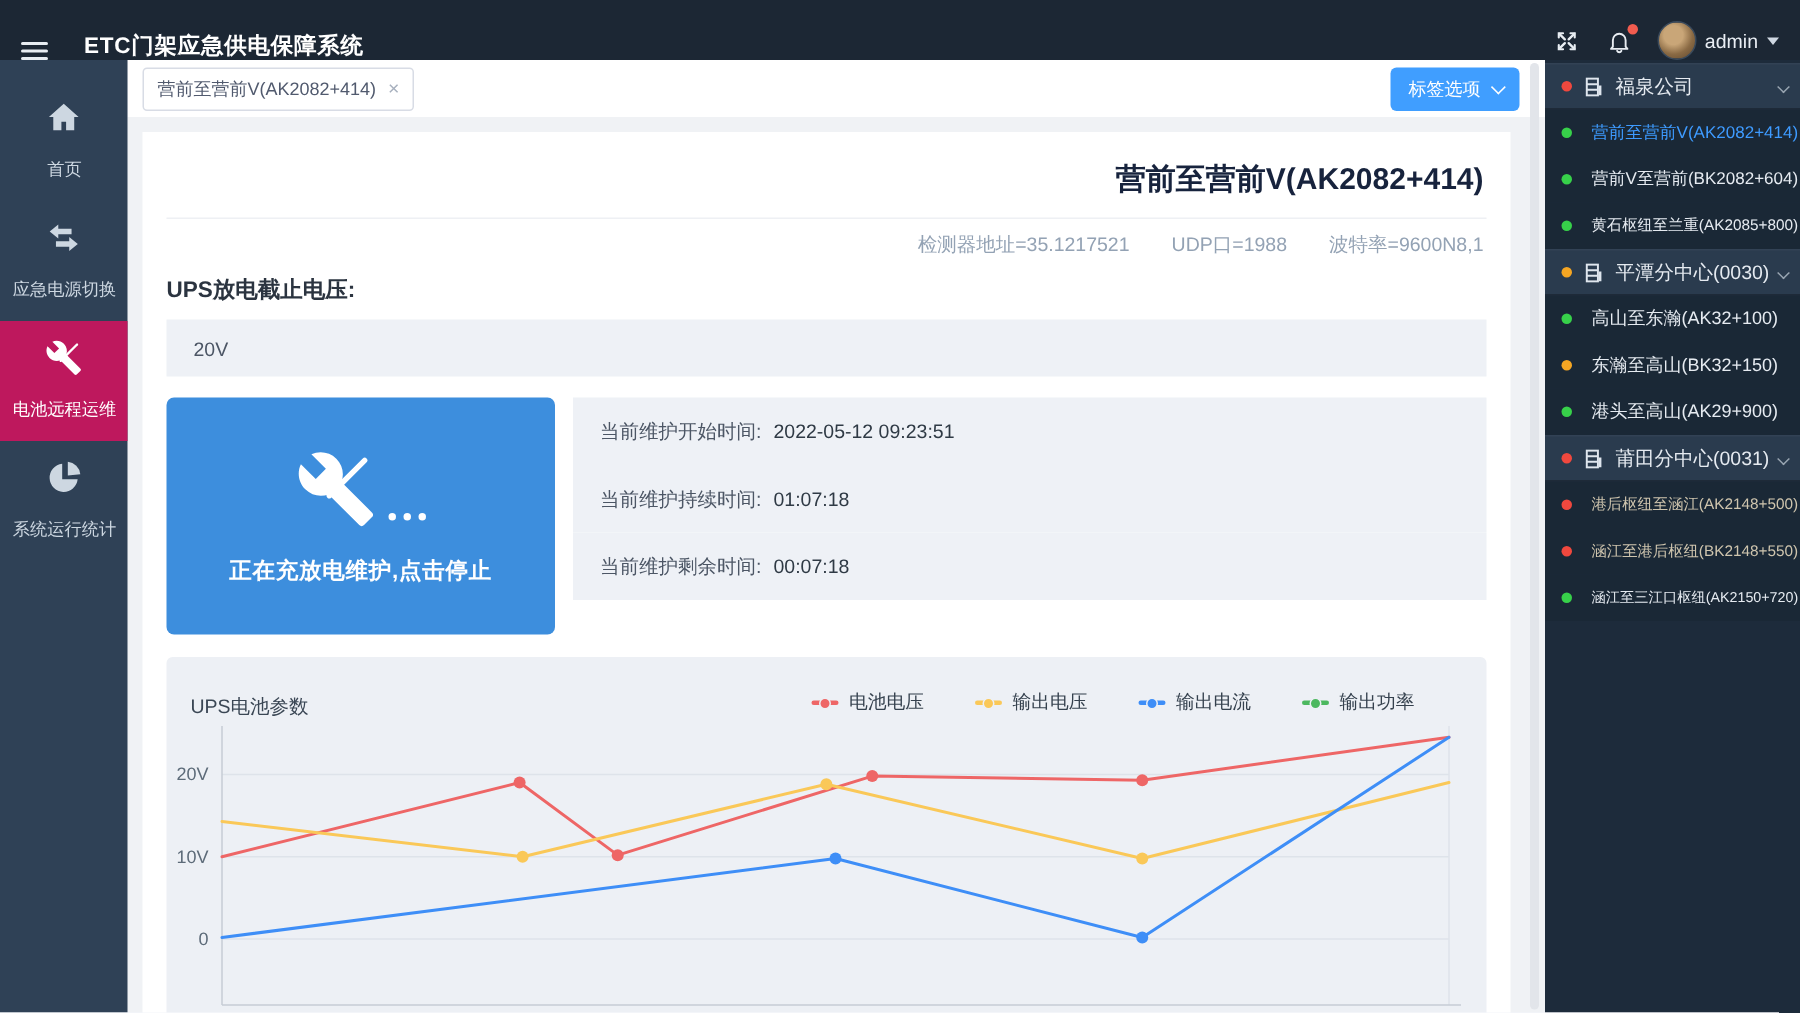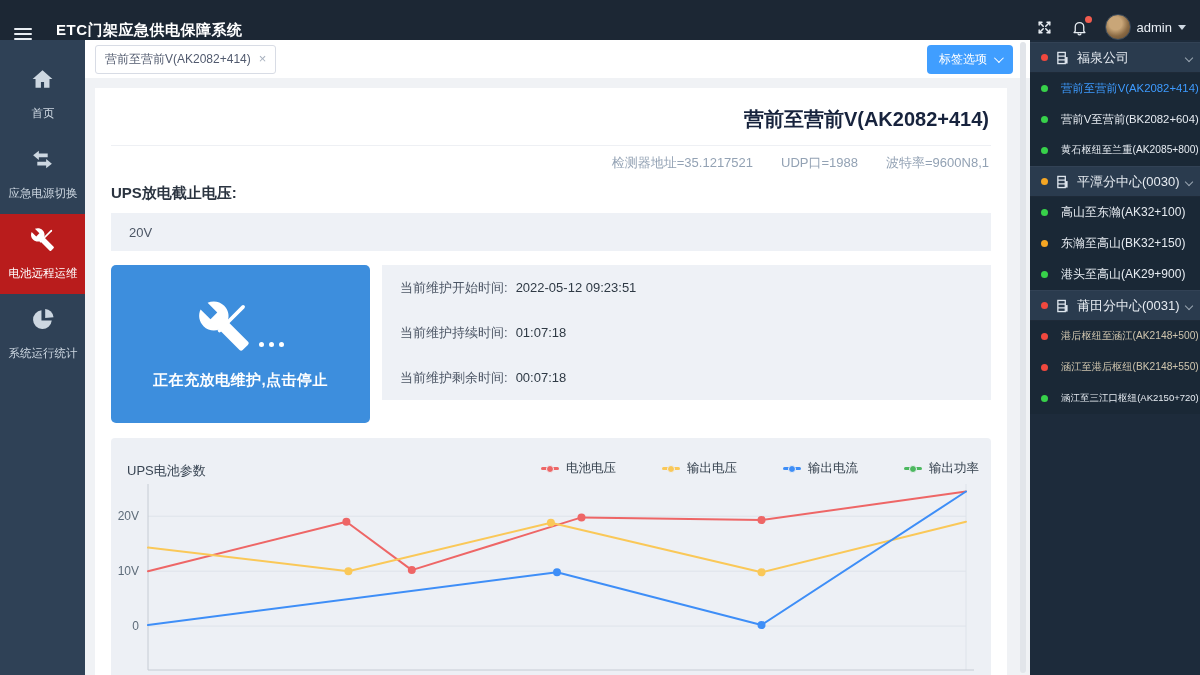--- a/index.html
+++ b/index.html
@@ -17,21 +17,21 @@
   .avatar { width:26px; height:26px; border-radius:50%; background:radial-gradient(circle at 40% 35%, #c9a678 0 30%, #8a6a44 60%, #5d452c 100%); border:1px solid #3a4a5c; }
   .admin-wrap { display:flex; align-items:center; gap:6px; cursor:pointer; }
   .admin-name { color:#e9eef4; font-size:13px; }
   .caret-down { width:0; height:0; border-left:4px solid transparent; border-right:4px solid transparent; border-top:5px solid #cfd8e2; }
 
   
   .leftbar { position:absolute; left:0; top:40px; width:85px; height:635px; background:#2f4156; padding-top:14px; z-index:20; }
   .nav-item { height:80px; display:flex; flex-direction:column; align-items:center; justify-content:center; cursor:pointer; color:#cdd7e1; }
   .nav-item svg { width:25px; height:25px; margin-bottom:9px; }
   .nav-label { font-size:12px; white-space:nowrap; transform:scale(.96); }
-  .nav-item.active { background:#b91c1c; color:#fff; }
+  .nav-item.active { background:#be185d; color:#fff; }
 
   
   .page { position:absolute; left:85px; top:40px; width:945px; height:635px; background:#f0f2f5; }
   .tabbar { height:38px; background:#fff; display:flex; align-items:center; justify-content:space-between; padding:0 17px 0 10px; }
   .tab { display:flex; align-items:center; gap:8px; border:1px solid #d8dce5; border-radius:3px; background:#fff; padding:5px 9px; font-size:12px; color:#515a6e; cursor:pointer; }
   .tab-close { color:#a7b0be; font-size:13px; line-height:10px; cursor:pointer; }
   .opt-btn { display:flex; align-items:center; gap:7px; background:#409eff; color:#fff; border:none; border-radius:4px; font-size:12px; padding:6px 12px; cursor:pointer; font-family:inherit; }
   .chev { width:7px; height:7px; border-right:1.5px solid #fff; border-bottom:1.5px solid #fff; transform:rotate(45deg) translateY(-2px); }
 
   .panel { position:relative; margin:10px 23px 0 10px; width:912px; height:625px; background:#fff; padding:10px 16px 0; }
@@ -48,21 +48,21 @@
   .card-dots { display:flex; gap:5px; padding-bottom:6px; }
   .card-dots i { width:5px; height:5px; border-radius:50%; background:#fff; }
   .card-text { margin-top:18px; font-size:15px; font-weight:bold; letter-spacing:.5px; }
   .time-col { flex:1; display:flex; flex-direction:column; justify-content:flex-start; }
   .time-row { height:45px; background:#eef1f6; display:flex; align-items:center; padding-left:18px; font-size:13px; }
   .time-label { color:#4c5665; }
   .time-value { color:#2f3a45; margin-left:8px; }
 
   .chart-card { position:relative; margin-top:15px; width:880px; height:262px; background:#edf0f5; border-radius:4px 4px 0 0; }
   .chart-title { position:absolute; left:16px; top:24px; font-size:13px; color:#3a4654; }
-  .chart-legend { position:absolute; left:430px; top:22px; display:flex; gap:46px; }
+  .chart-legend { position:absolute; left:430px; top:22px; display:flex; gap:34px; }
   .lg-item { display:flex; align-items:center; gap:7px; cursor:pointer; }
   .lg-line { position:relative; width:18px; height:2.5px; border-radius:2px; display:inline-block; }
   .lg-dot { position:absolute; left:5px; top:-2.5px; width:8px; height:8px; border-radius:50%; border:1.5px solid #edf0f5; }
   .lg-label { font-size:12.5px; color:#35414e; }
   #chart-svg { position:absolute; left:0; top:0; }
   #chart-svg text.tick { font-size:12px; fill:#5d6b79; font-family:"Liberation Sans","DejaVu Sans",sans-serif; }
 
   .page-scrollbar { position:absolute; right:4px; top:2px; width:6px; height:631px; border-radius:3px; background:#e2e5ea; }
 
   

